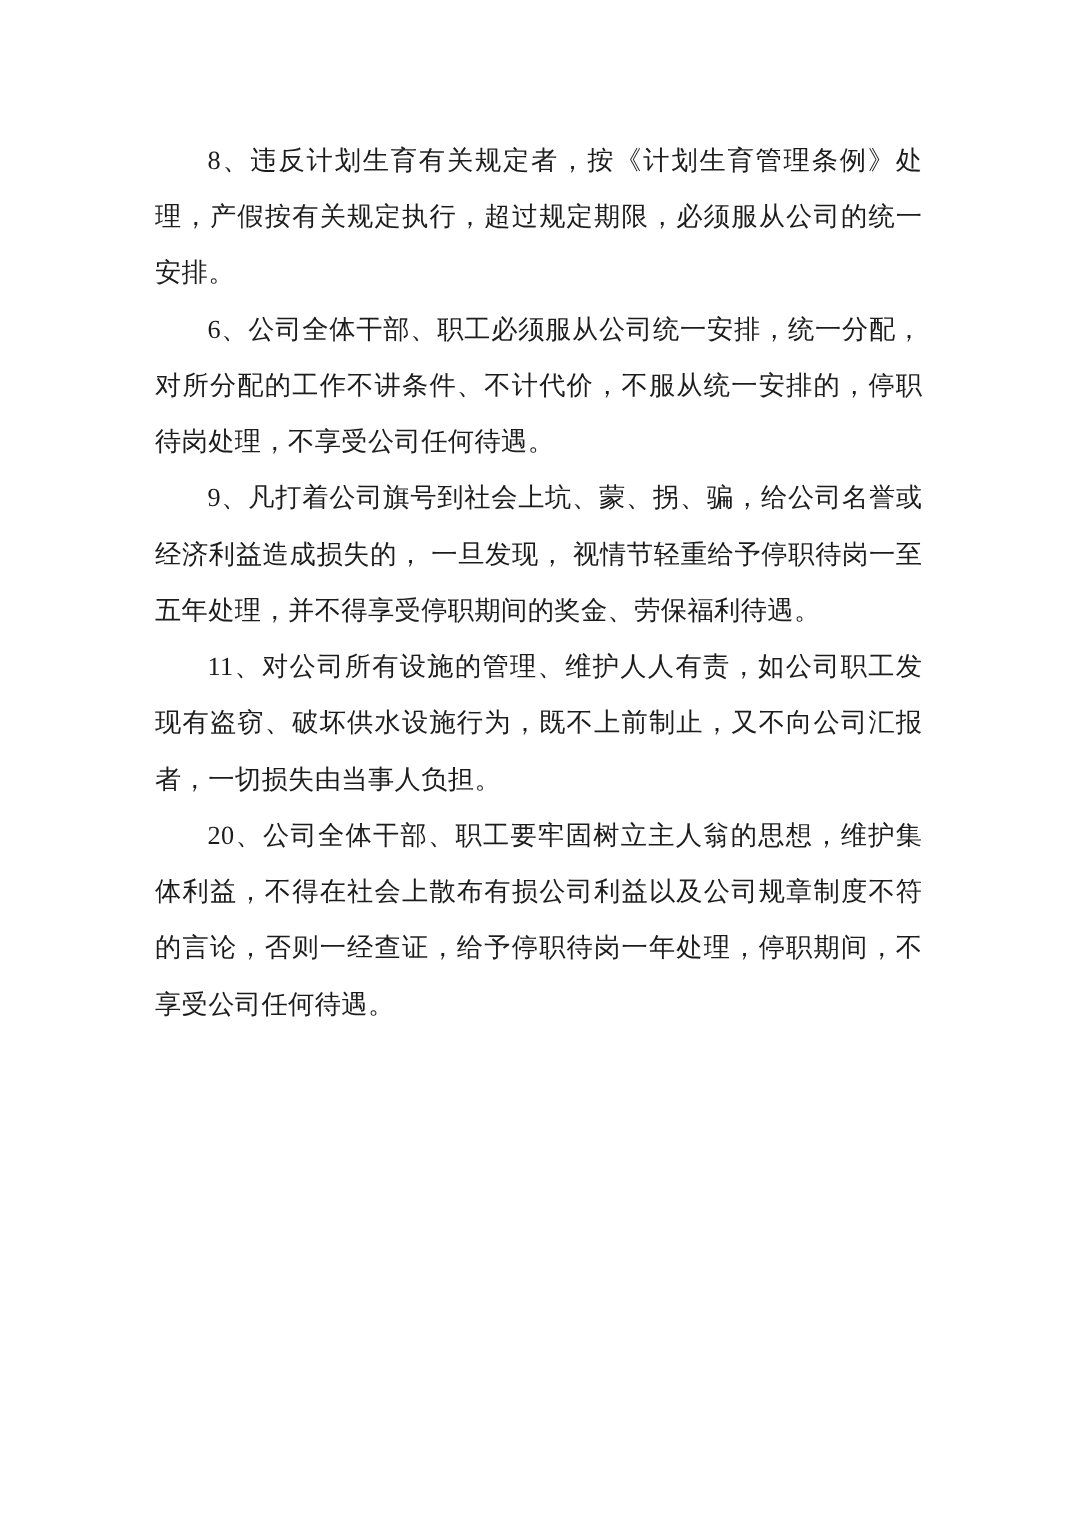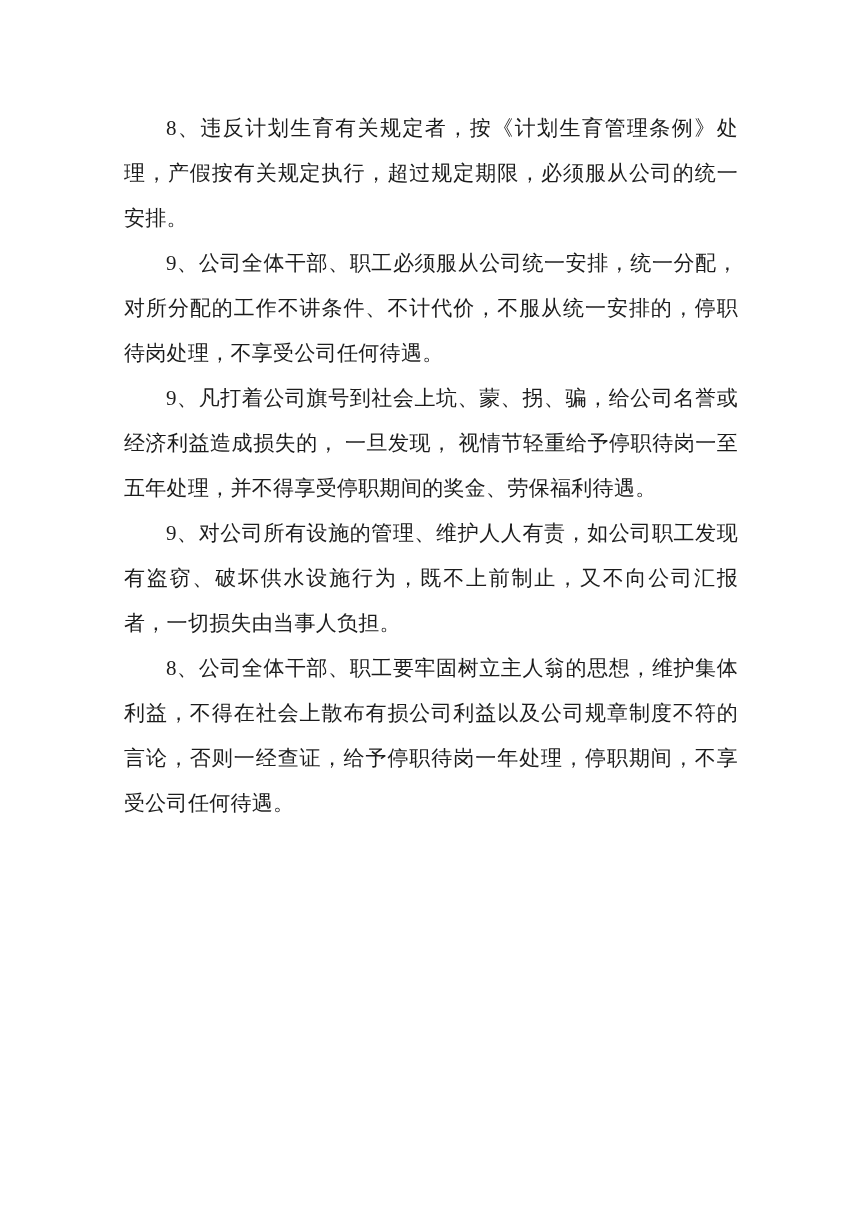--- a/index.html
+++ b/index.html
@@ -34,18 +34,18 @@
     word-break: break-all;
     letter-spacing: 0.3px;
   }
 </style>
 </head>
 <body>
 
 <div class="page">
   <div class="doc-body">
     <p>8、违反计划生育有关规定者，按《计划生育管理条例》处理，产假按有关规定执行，超过规定期限，必须服从公司的统一安排。</p>
-    <p>9、公司全体干部、职工必须服从公司统一安排，统一分配，对所分配的工作不讲条件、不计代价，不服从统一安排的，停职待岗处理，不享受公司任何待遇。</p>
+    <p>6、公司全体干部、职工必须服从公司统一安排，统一分配，对所分配的工作不讲条件、不计代价，不服从统一安排的，停职待岗处理，不享受公司任何待遇。</p>
     <p>9、凡打着公司旗号到社会上坑、蒙、拐、骗，给公司名誉或经济利益造成损失的， 一旦发现， 视情节轻重给予停职待岗一至五年处理，并不得享受停职期间的奖金、劳保福利待遇。</p>
-    <p>9、对公司所有设施的管理、维护人人有责，如公司职工发现有盗窃、破坏供水设施行为，既不上前制止，又不向公司汇报者，一切损失由当事人负担。</p>
-    <p>8、公司全体干部、职工要牢固树立主人翁的思想，维护集体利益，不得在社会上散布有损公司利益以及公司规章制度不符的言论，否则一经查证，给予停职待岗一年处理，停职期间，不享受公司任何待遇。</p>
+    <p>11、对公司所有设施的管理、维护人人有责，如公司职工发现有盗窃、破坏供水设施行为，既不上前制止，又不向公司汇报者，一切损失由当事人负担。</p>
+    <p>20、公司全体干部、职工要牢固树立主人翁的思想，维护集体利益，不得在社会上散布有损公司利益以及公司规章制度不符的言论，否则一经查证，给予停职待岗一年处理，停职期间，不享受公司任何待遇。</p>
   </div>
 </div>
 
 </body></html>

